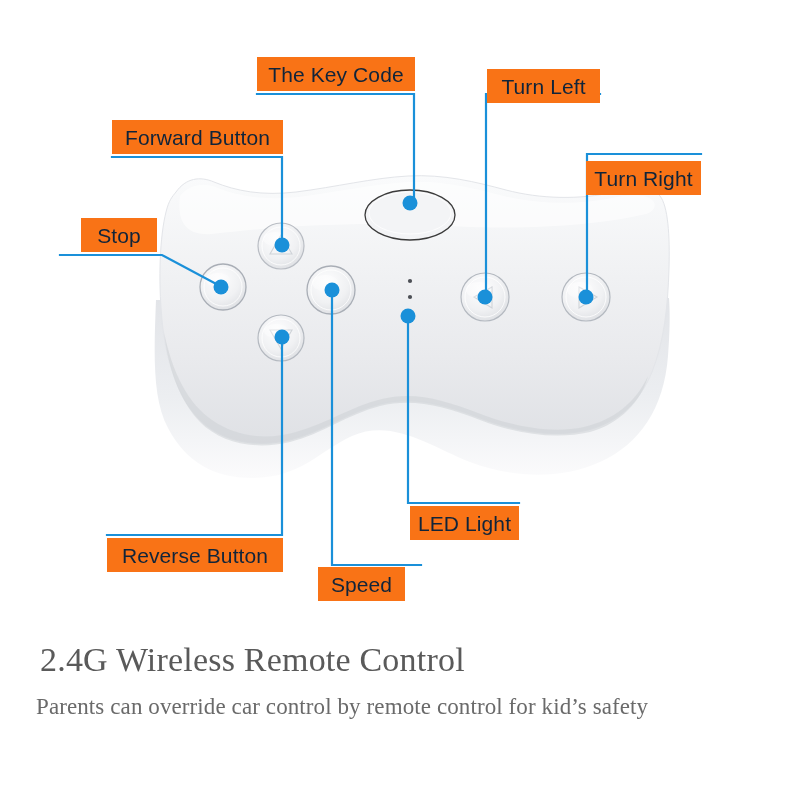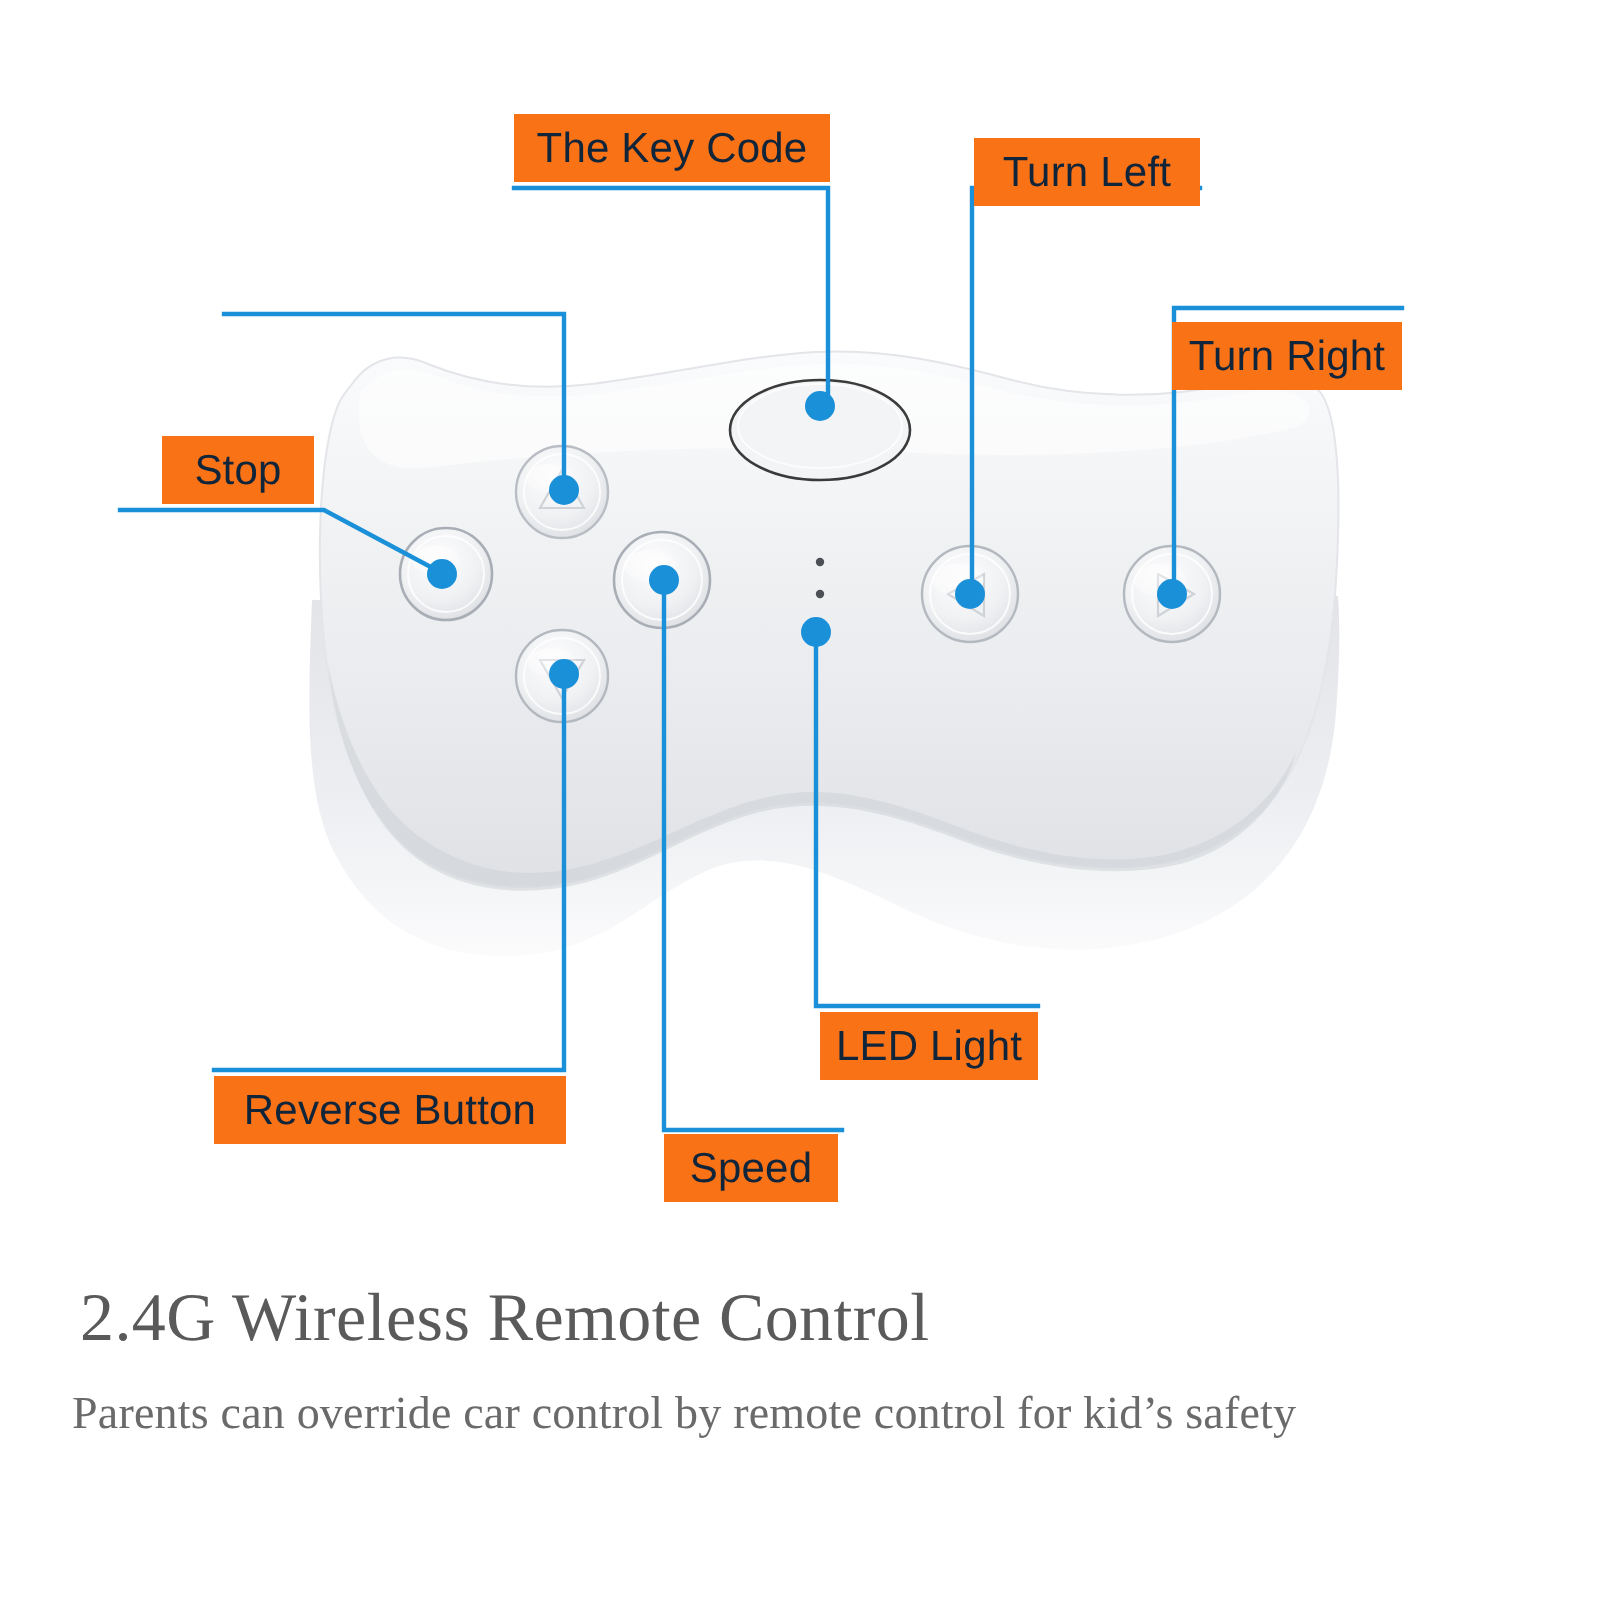--- a/index.html
+++ b/index.html
@@ -241,27 +241,30 @@
 
   <div class="callout-label" style="left:257px; top:57px; width:158px; height:34px;">
     <span>The Key Code</span>
   </div>
   <div class="callout-label" style="left:487px; top:57px; width:113px; height:34px;margin-top:12px;">
     <span>Turn Left</span>
   </div>
   <div class="callout-label" style="left:586px; top:117px; width:115px; height:34px;margin-top:44px;">
     <span>Turn Right</span>
   </div>
+  <div class="callout-label" style="left:112px; top:120px; width:171px; height:34px;">
+    <span>Forward Button</span>
+  </div>
   <div class="callout-label" style="left:81px; top:218px; width:76px; height:34px;">
     <span>Stop</span>
   </div>
   <div class="callout-label" style="left:107px; top:538px; width:176px; height:34px;">
     <span>Reverse Button</span>
   </div>
-  <div class="callout-label" style="left:332px; top:567px; width:87px; height:34px;">
+  <div class="callout-label" style="left:318px; top:567px; width:87px; height:34px;">
     <span>Speed</span>
   </div>
   <div class="callout-label" style="left:410px; top:506px; width:109px; height:34px;">
     <span>LED Light</span>
   </div>
 
   <div class="caption-block">
     <div class="caption-title">2.4G Wireless Remote Control</div>
     <div class="caption-sub">Parents can override car control by remote control for kid’s safety</div>
   </div>

